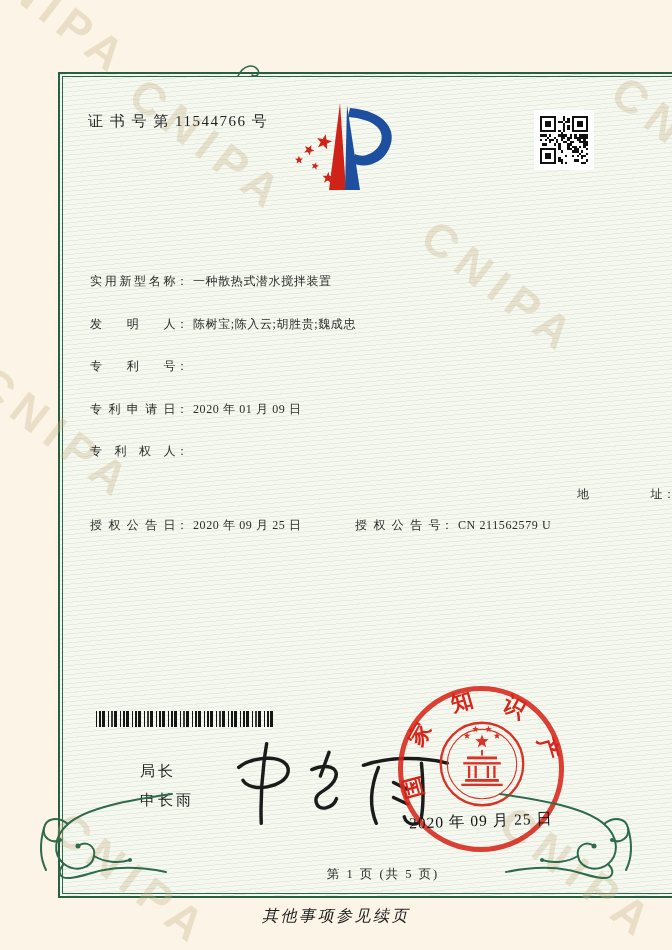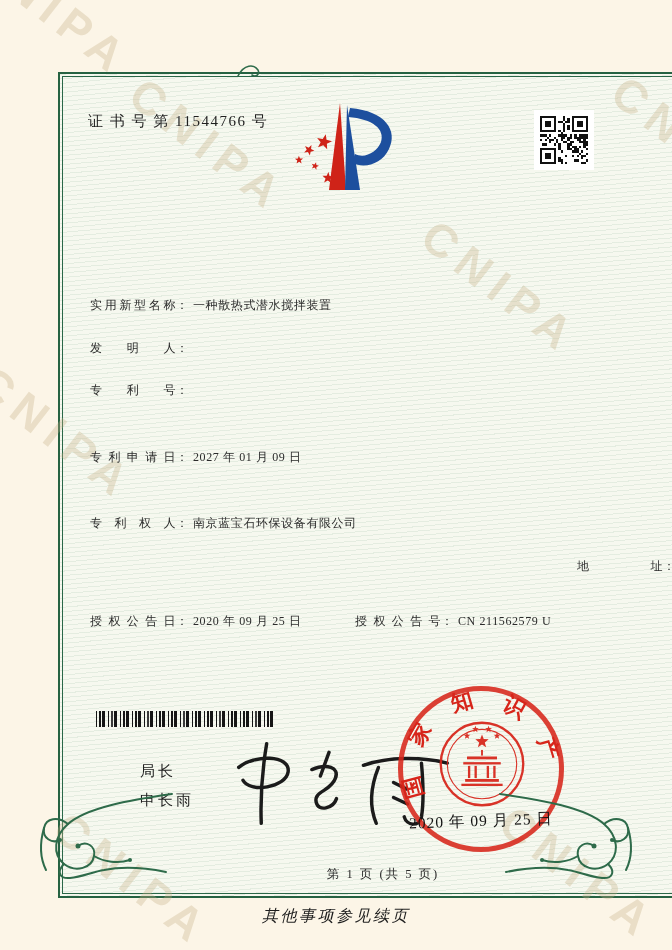--- a/index.html
+++ b/index.html
@@ -51,21 +51,21 @@
   }
   
   .fields { position:absolute; left:30px; right:26px; top:197px; font-size:12px; color:#2b2b2b; }
   .frow { display:flex; align-items:baseline; margin-bottom:22.5px; line-height:20px; white-space:nowrap; }
   .frow.tight { margin-bottom:11px;justify-content:flex-end; }
   .flabel {
     display:inline-block; width:86px; text-align:justify; text-align-last:justify;
     letter-spacing:0.5px;
   }
   .fcolon { display:inline-block; margin-right:5px; }
-  .fvalue { letter-spacing:0.6px;margin-top:24px; }
+  .fvalue { letter-spacing:0.6px; }
   .grant-row { position:relative; }
   .grant-pair2 { position:absolute; left:265px; top:0; display:flex; align-items:flex-end; }
   
   .body-text {
     position:absolute; left:30px; right:26px; top:484px;
     font-size:14px; font-style:italic; line-height:27px;
     letter-spacing:0.8px; text-align:justify; color:#1d1d1d;
   }
   .body-text p { text-indent:2em; }
   
@@ -262,34 +262,34 @@
 
       <div class="fields">
         <div class="frow">
           <span class="flabel">实用新型名称</span>
             <span class="fcolon">：</span>
           <span class="fvalue">一种散热式潜水搅拌装置</span>
         </div>
         <div class="frow">
           <span class="flabel">发明人</span>
             <span class="fcolon">：</span>
+          <span class="fvalue">陈树宝;陈入云;胡胜贵;魏成忠</span>
         </div>
         <div class="frow">
           <span class="flabel">专利号</span>
             <span class="fcolon">：</span>
         </div>
         <div class="frow">
           <span class="flabel">专利申请日</span>
             <span class="fcolon">：</span>
-          <span class="fvalue">2027 年 01 月 09 日</span>
+          <span class="fvalue">2020 年 01 月 09 日</span>
         </div>
         <div class="frow">
           <span class="flabel">专利权人</span>
             <span class="fcolon">：</span>
-          <span class="fvalue">南京蓝宝石环保设备有限公司</span>
         </div>
         <div class="frow tight">
           <span class="flabel">地址</span>
             <span class="fcolon">：</span>
         </div>
         <div class="frow grant-row">
           <span class="flabel">授权公告日</span>
             <span class="fcolon">：</span>
           <span class="fvalue">2020 年 09 月 25 日</span>
           <span class="grant-pair2">

